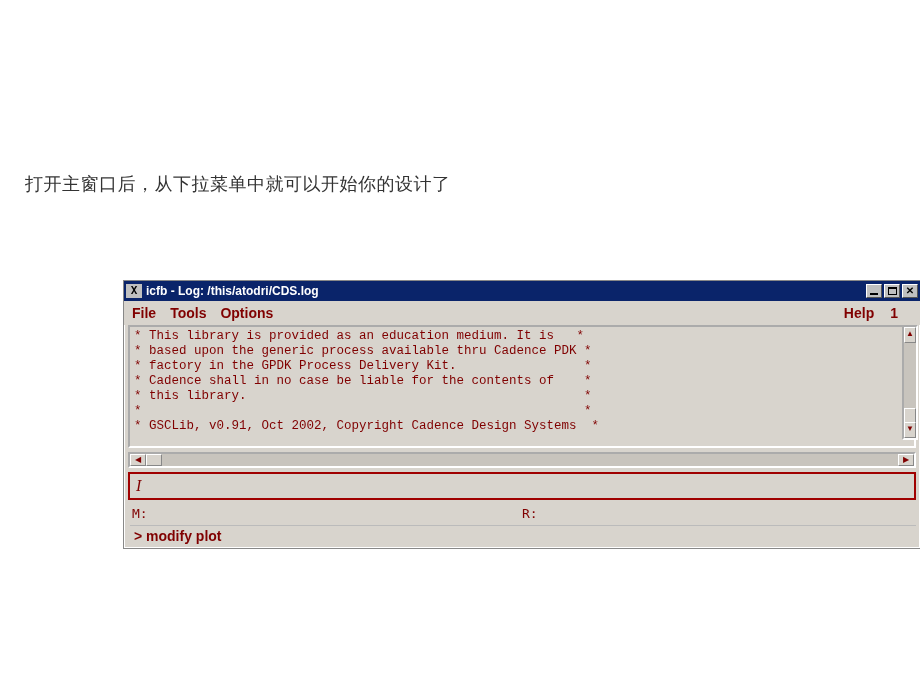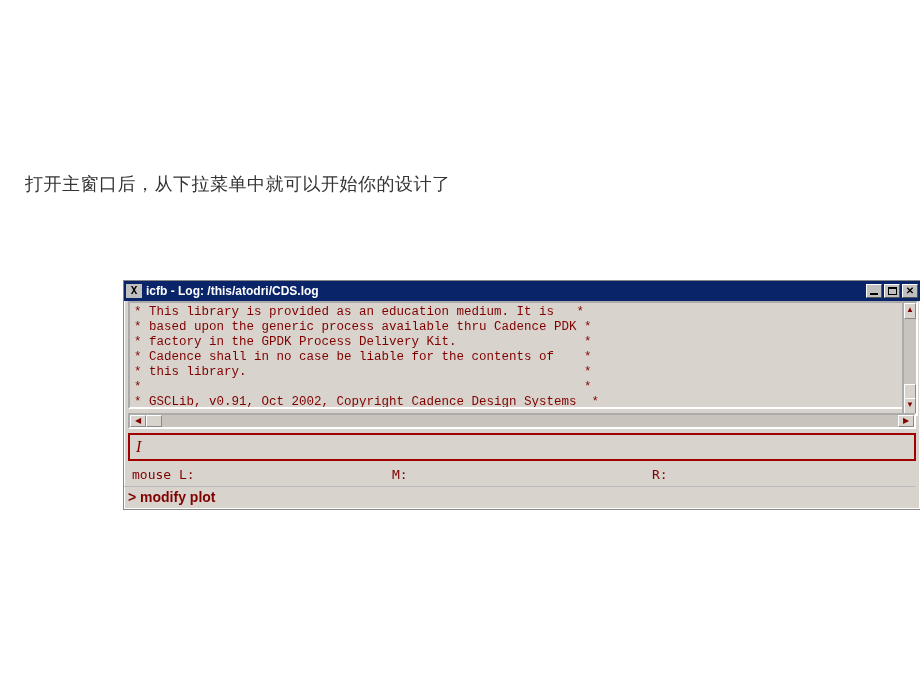--- a/index.html
+++ b/index.html
@@ -102,21 +102,21 @@
   .menubar .menu-item { margin-right: 14px; cursor: default; }
   .menubar .spacer { flex: 1; }
   .menubar .help { margin-right: 16px; }
   .log-frame {
     margin: 0 4px 4px 4px;
     position: relative;
   }
   .log-area {
     background: #d8d4cd;
     border: 2px inset #fff;
-    height: 108px;
+    height: 123px;
     overflow: hidden;
     font-family: "Courier New", monospace;
     font-size: 12.5px;
     line-height: 15px;
     color: #800000;
     padding: 2px 4px;
     white-space: pre;
     box-sizing: border-box;
   }
   .log-vscroll {
@@ -197,21 +197,21 @@
   .mouse-row {
     margin: 0 4px 2px 4px;
     display: flex;
     font-family: "Lucida Console", monospace;
     font-size: 13px;
     color: #800000;
     padding: 2px 4px;
   }
   .mouse-row .seg { flex:1; }
   .status {
-    margin: 0 4px 2px 0;
+    margin: 0 4px 2px 6px;
     font-family: Arial, Helvetica, sans-serif;
     font-size: 14px;
     font-weight: bold;
     color: #800000;
     padding: 2px 4px;
     border-top: 1px solid #bbb;
   }
 </style>
 </head>
 <body>
@@ -227,20 +227,28 @@
       <div class="wbtn">
           <span class="min-g"></span>
         </div>
       <div class="wbtn">
           <span class="max-g"></span>
         </div>
       <div class="wbtn">✕</div>
     </div>
   </div>
 
+  <div class="menubar">
+    <span class="menu-item">File</span>
+    <span class="menu-item">Tools</span>
+    <span class="menu-item">Options</span>
+    <span class="spacer"></span>
+    <span class="menu-item help">Help</span>
+    <span class="menu-item">1</span>
+  </div>
 
   <div class="log-frame">
     <div class="log-area" id="log-area">* This library is provided as an education medium. It is   *
 * based upon the generic process available thru Cadence PDK *
 * factory in the GPDK Process Delivery Kit.                 *
 * Cadence shall in no case be liable for the contents of    *
 * this library.                                             *
 *                                                           *
 * GSCLib, v0.91, Oct 2002, Copyright Cadence Design Systems  *</div>
     <div class="log-vscroll">
@@ -256,20 +264,19 @@
         <div class="hthumb"></div>
       </div>
     <div class="harrow">▶</div>
   </div>
 
   <div class="cmdline">
     <span style="font-style:italic;font-family:serif">I</span>
   </div>
 
   <div class="mouse-row">
-    <span class="seg">mouse L:</span>
     <span class="seg">M:</span>
     <span class="seg">R:</span>
   </div>
 
   <div class="status">&gt; modify plot</div>
 
 </div>
 
 </body></html>

